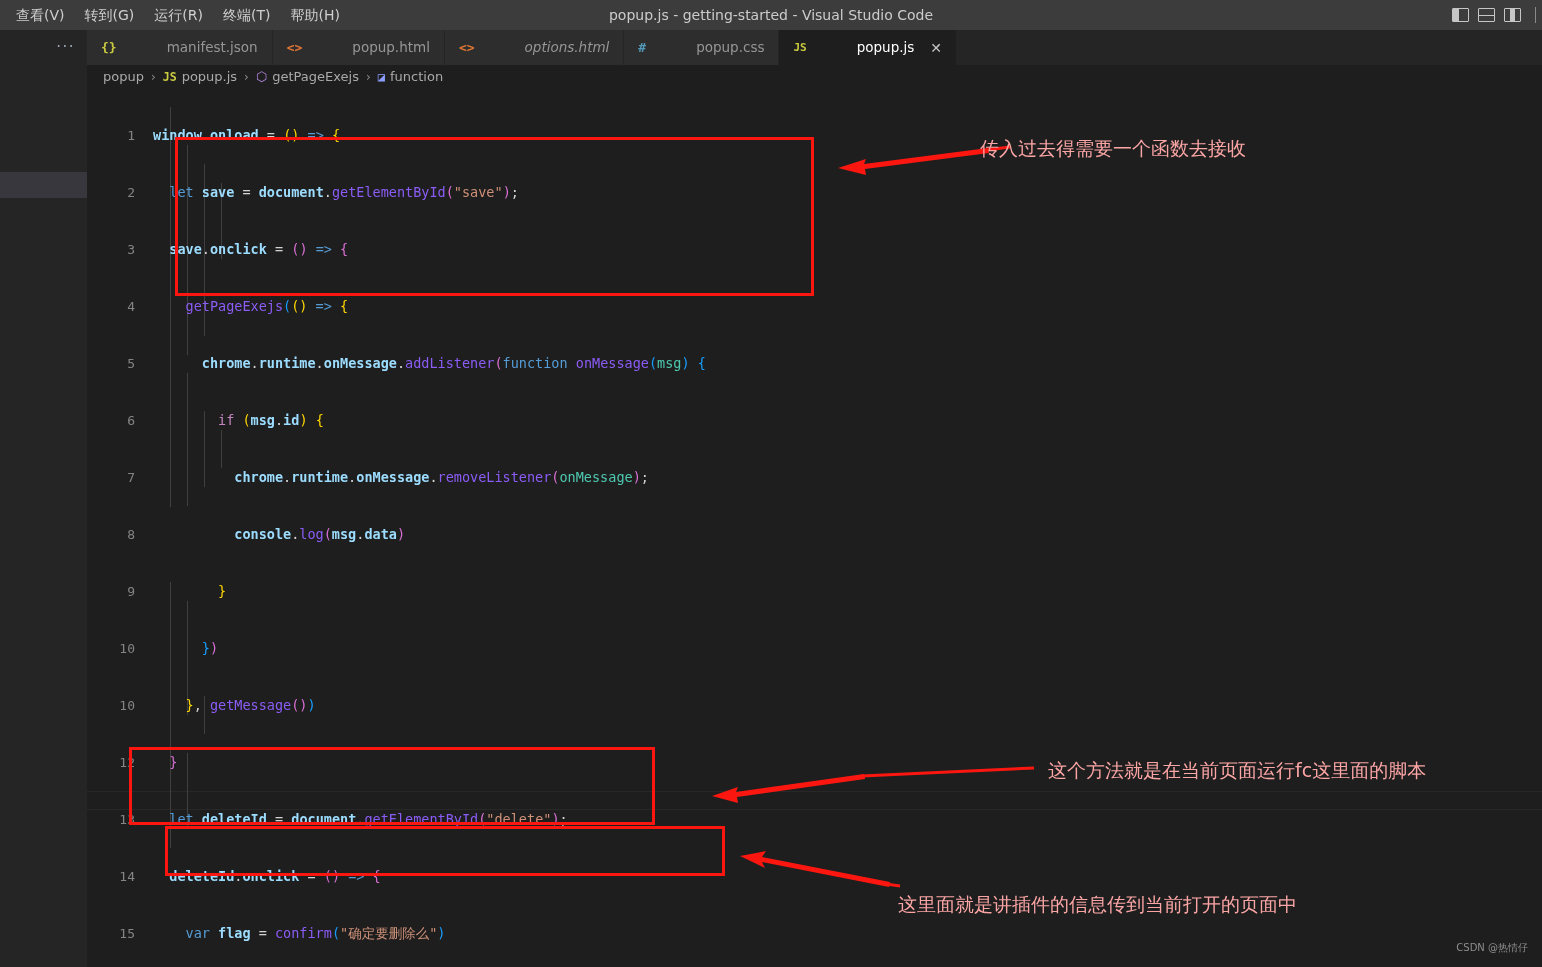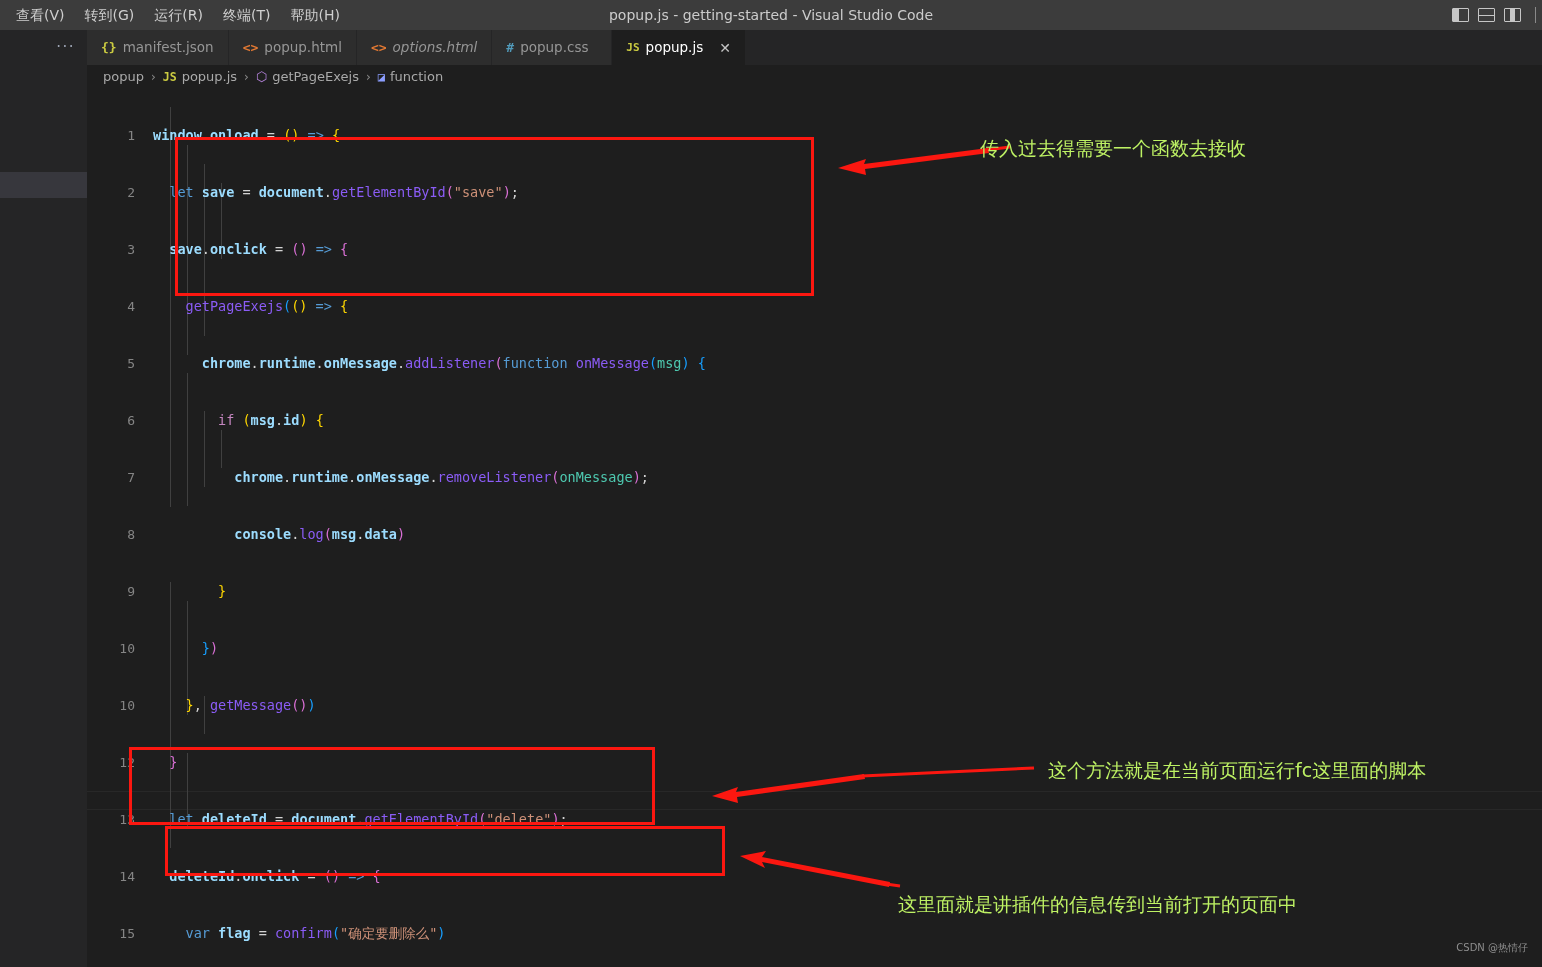--- a/index.html
+++ b/index.html
@@ -60,21 +60,21 @@
     background: #252526; display: flex; align-items: stretch;
   }
   .tab {
     display: flex; align-items: center; gap: 6px;
     padding: 0 14px; height: 35px;
     background: #2d2d2d; color: #969696; font-size: 13.5px;
     border-right: 1px solid #252526; position: relative;
     white-space: nowrap; min-width: 120px;
   }
   .tab.active { background: #1e1e1e; color: #ffffff; }
-  .tab .tab-label { line-height: 35px; }
+  .tab .tab-label { line-height: 35px; margin-left: 44px; }
   .tab.italic .tab-label { font-style: italic; }
   .tab-ico { font-size: 13px; font-family: "DejaVu Sans Mono", monospace; font-weight: bold; }
   .ico-json { color: #cbcb41; }
   .ico-html { color: #e37933; }
   .ico-css  { color: #519aba; }
   .ico-js   { color: #cbcb41; font-size: 11px; }
   .tab-close { margin-left: 10px; color: #c5c5c5; font-size: 14px; line-height: 1; }
 
   
   .breadcrumb {
@@ -125,21 +125,21 @@
   .cls { color: #4ec9b0; }
 
   .indent-guide {
     position: absolute; width: 1px; background: #404040; top: 0; height: 100%;
   }
 
   
   .overlay { position: absolute; left: 0; top: 0; width: 1542px; height: 967px; pointer-events: none; }
   .redbox { position: absolute; border: 3px solid #fb1710; }
   .anno-text {
-    position: absolute; color: #bef264; font-size: 19px;
+    position: absolute; color: #fca5a5; font-size: 19px;
     font-family: "DejaVu Sans", "Liberation Sans", sans-serif;
     white-space: nowrap;
     text-align: center;
   }
 
   
   .watermark {
     position: absolute; right: 14px; bottom: 12px;
     color: #8e8e8e; font-size: 10px;
   }

